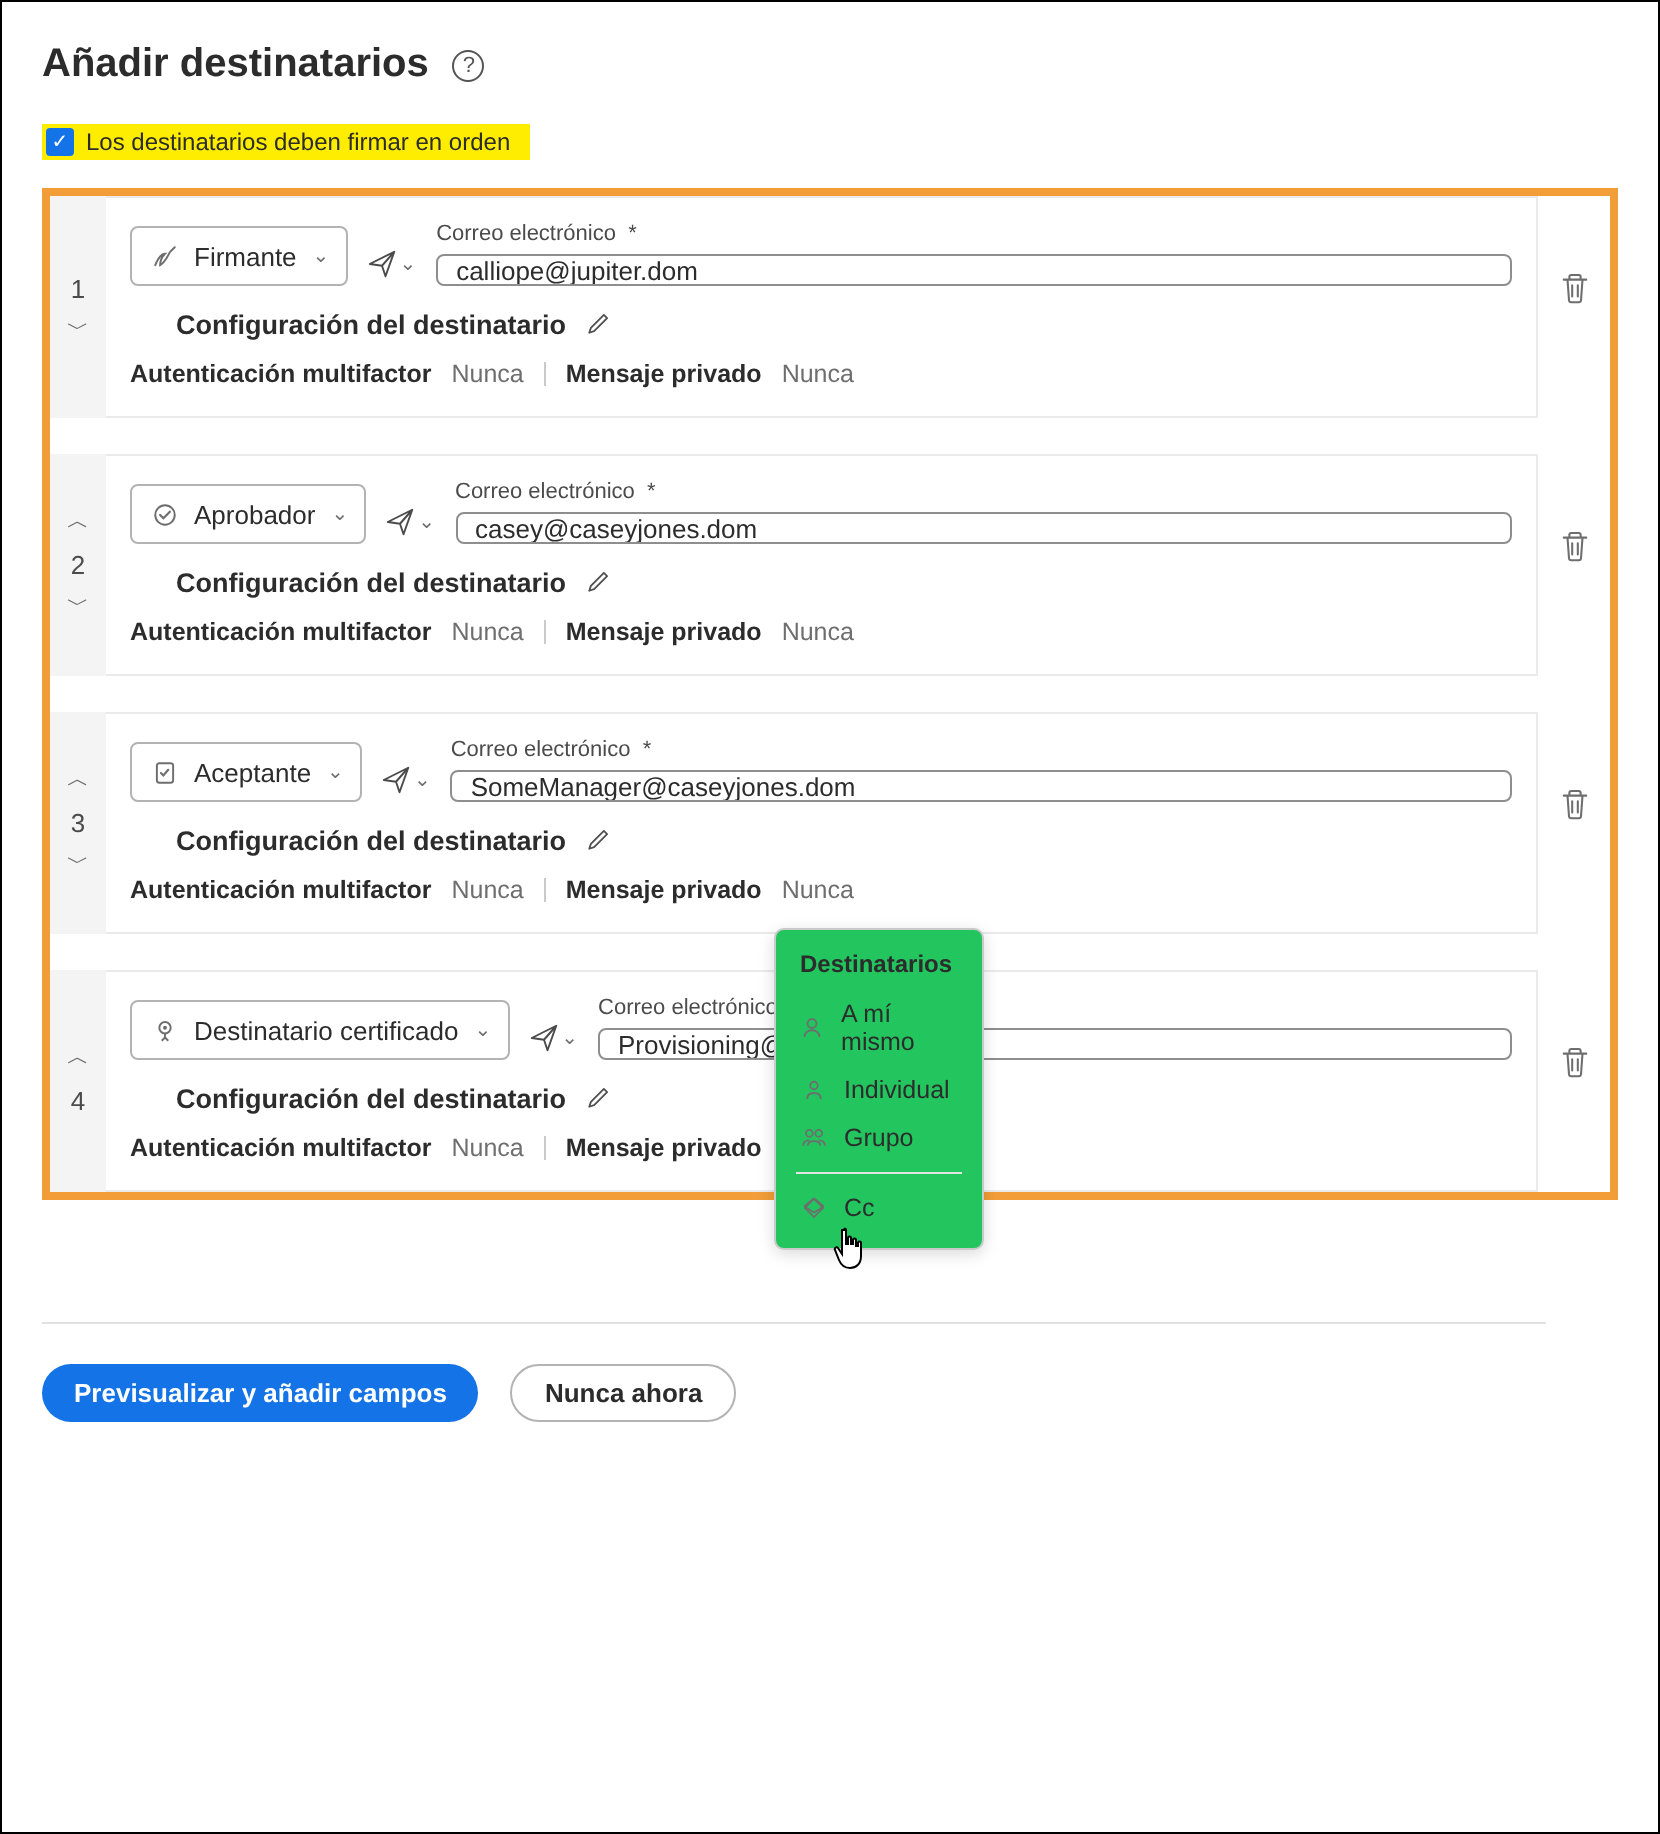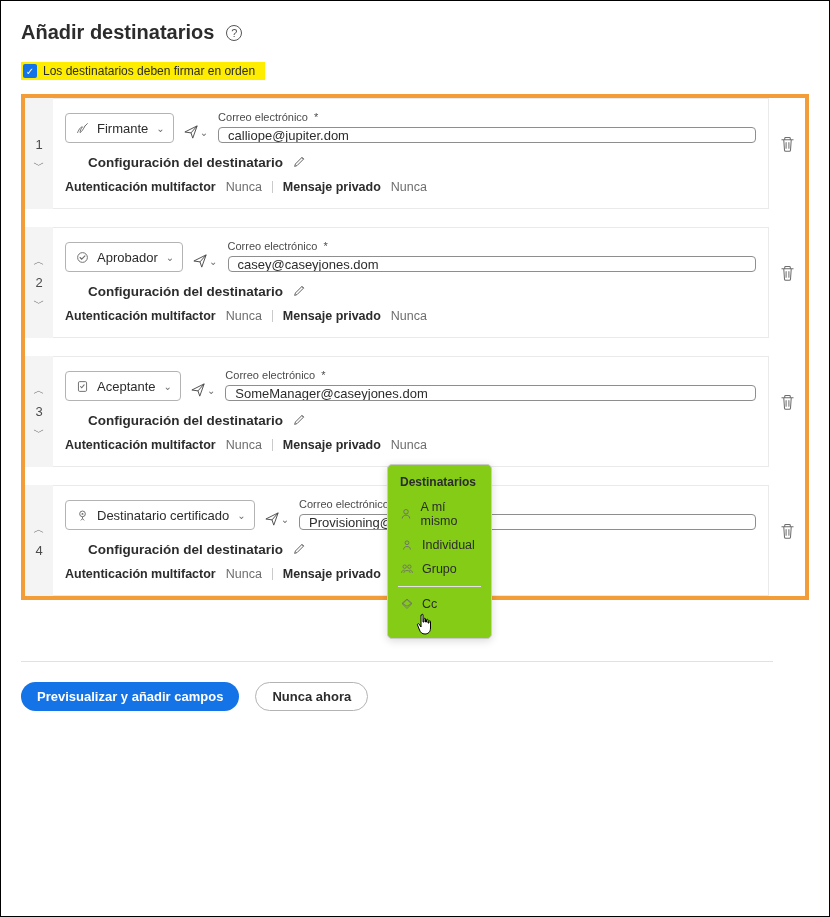--- a/index.html
+++ b/index.html
@@ -170,25 +170,25 @@
   .outer-row .trash-slot {
     width: 36px; display:flex; justify-content:center;
     padding-top: 38px;
   }
 
   .popover {
     position: absolute;
     top: -22px;
     left: 334px;
     width: 105px;
-    background: #84cc16;
+    background: #22c55e;
     border: 1px solid #cacaca;
     border-radius: 5px;
     box-shadow: 0 2px 8px rgba(0,0,0,0.15);
-    padding: 8px 0 22px 0;
+    padding: 8px 0 8px 0;
     z-index: 20;
     font-size: 12.5px;
   }
   .popover .hdr {
     font-weight: 700;
     padding: 2px 12px 6px 12px;
     font-size: 12px;
   }
   .popover .item {
     display:flex; align-items:center; gap:8px;

